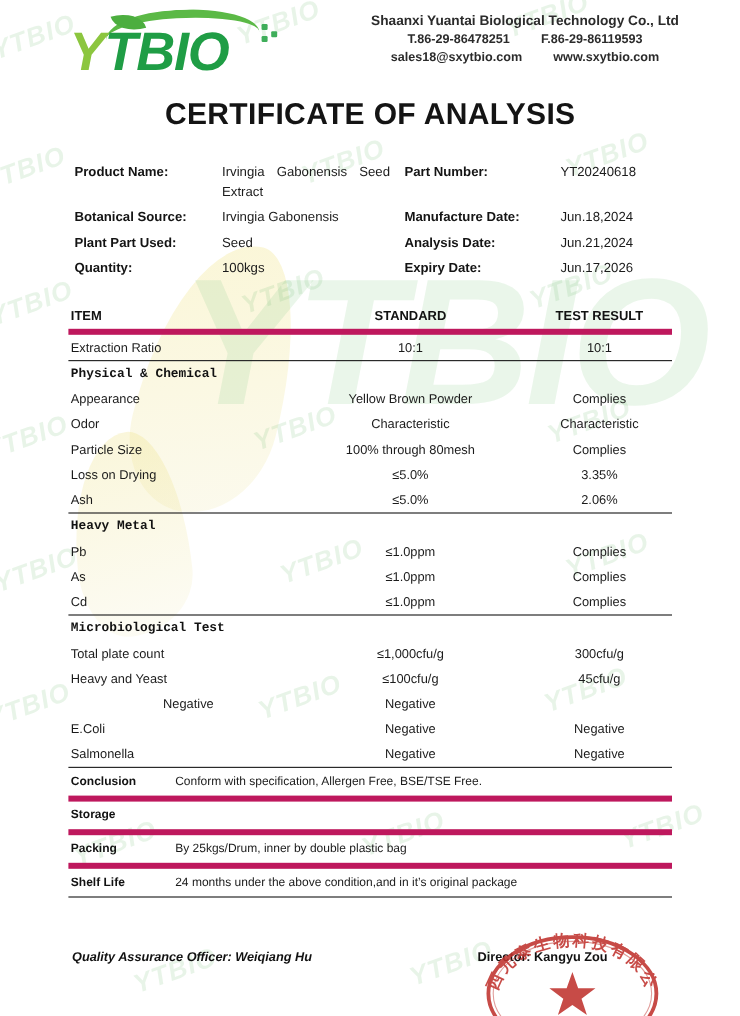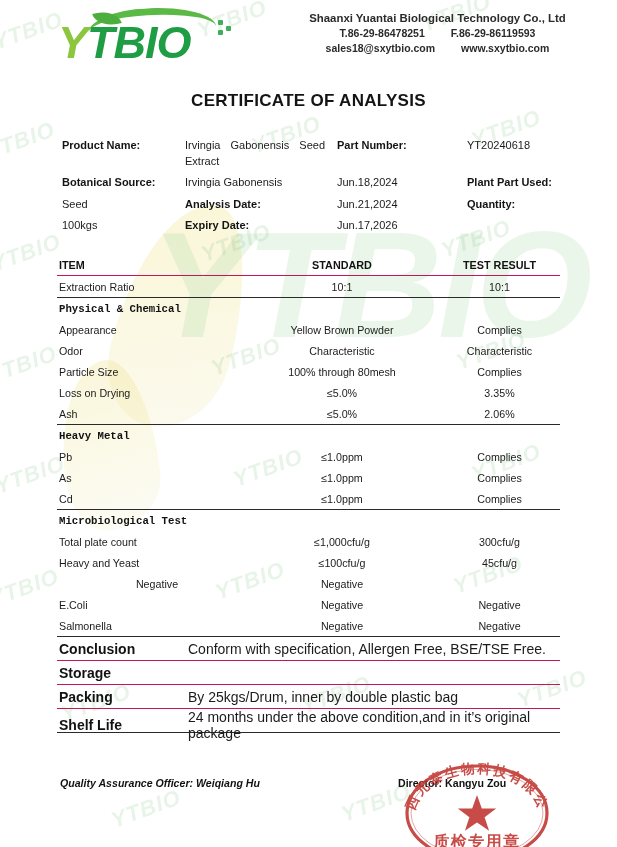--- a/index.html
+++ b/index.html
@@ -142,25 +142,25 @@
   .contact-row {
     display: flex;
     justify-content: center;
     gap: 26px;
   }
   .contact-row span { white-space: nowrap; }
 
   
   .doc-title {
     text-align: center;
-    font-size: 17px;
+    font-size: 25px;
     font-weight: 800;
     letter-spacing: 0.3px;
     color: #141414;
-    margin-top: 19px;
+    margin-top: 9px;
   }
 
   
   .info {
     margin: 24px 0 0 0;
     padding: 0 46px 0 62px;
     display: grid;
     grid-template-columns: 123px 152px 130px auto;
     row-gap: 0px;
     font-size: 11px;
@@ -203,31 +203,30 @@
     height: 20px;
   }
   .trow.group {
     font-weight: 700;
     color: #121212;
     font-family: Liberation Mono, monospace;
   }
   .c1 { padding-left: 2px; }
   .c2 { text-align: center; }
   .c3 { text-align: center; }
-  .line-thin { border-top: 1px solid #be185d; }
+  .line-thin { border-top: 5px solid #be185d; }
   .line-thick { border-top: 1.6px solid #2a2a2a; }
 
   
   .brow {
     display: grid;
     grid-template-columns: 89px auto;
     align-items: center;
     height: 23px;
-    font-size: 14px;
-    gap: 42px;
+    font-size: 10px;
   }
   .brow .bl {
     font-weight: 700;
     color: #121212;
     padding-left: 2px;
   }
   .brow .bv { color: #1b1b1b; }
 
   
   .footer {
@@ -329,20 +328,21 @@
     <div class="doc-title">CERTIFICATE OF ANALYSIS</div>
 
     <div class="info">
       <div class="lbl">Product Name:</div>
       <div class="val">Irvingia Gabonensis Seed Extract</div>
       <div class="lbl">Part Number:</div>
       <div class="val plain">YT20240618</div>
 
       <div class="lbl">Botanical Source:</div>
       <div class="val plain">Irvingia Gabonensis</div>
+      <div class="lbl">Manufacture Date:</div>
       <div class="val plain">Jun.18,2024</div>
 
       <div class="lbl">Plant Part Used:</div>
       <div class="val plain">Seed</div>
       <div class="lbl">Analysis Date:</div>
       <div class="val plain">Jun.21,2024</div>
 
       <div class="lbl">Quantity:</div>
       <div class="val plain">100kgs</div>
       <div class="lbl">Expiry Date:</div>

